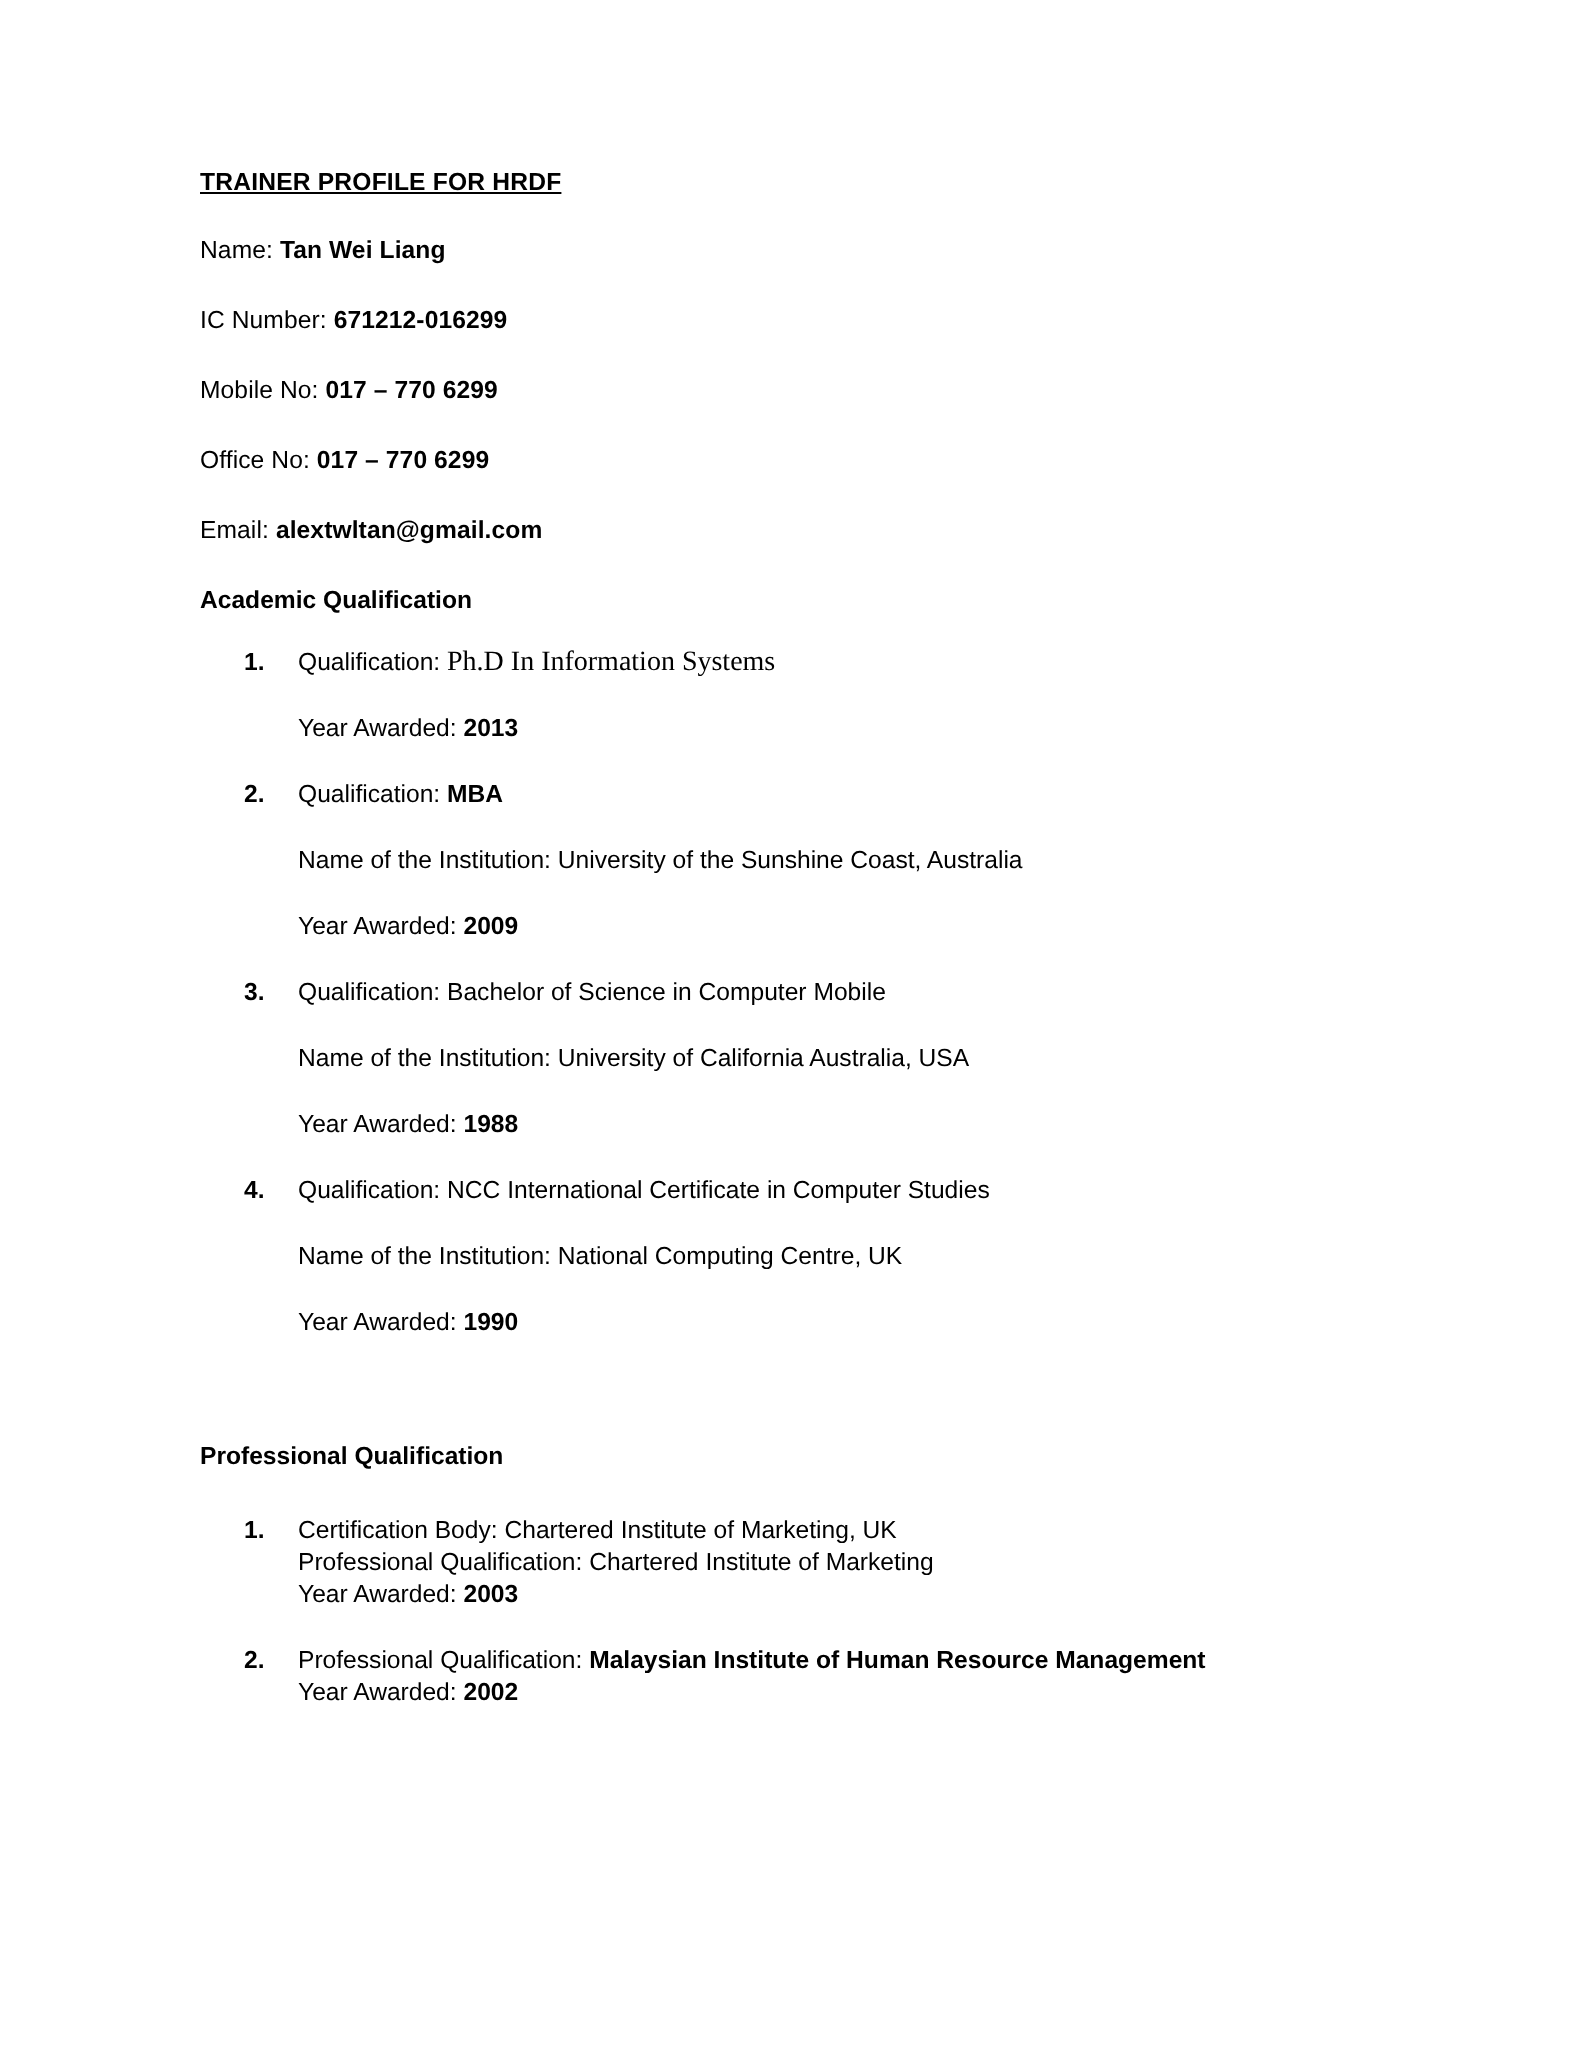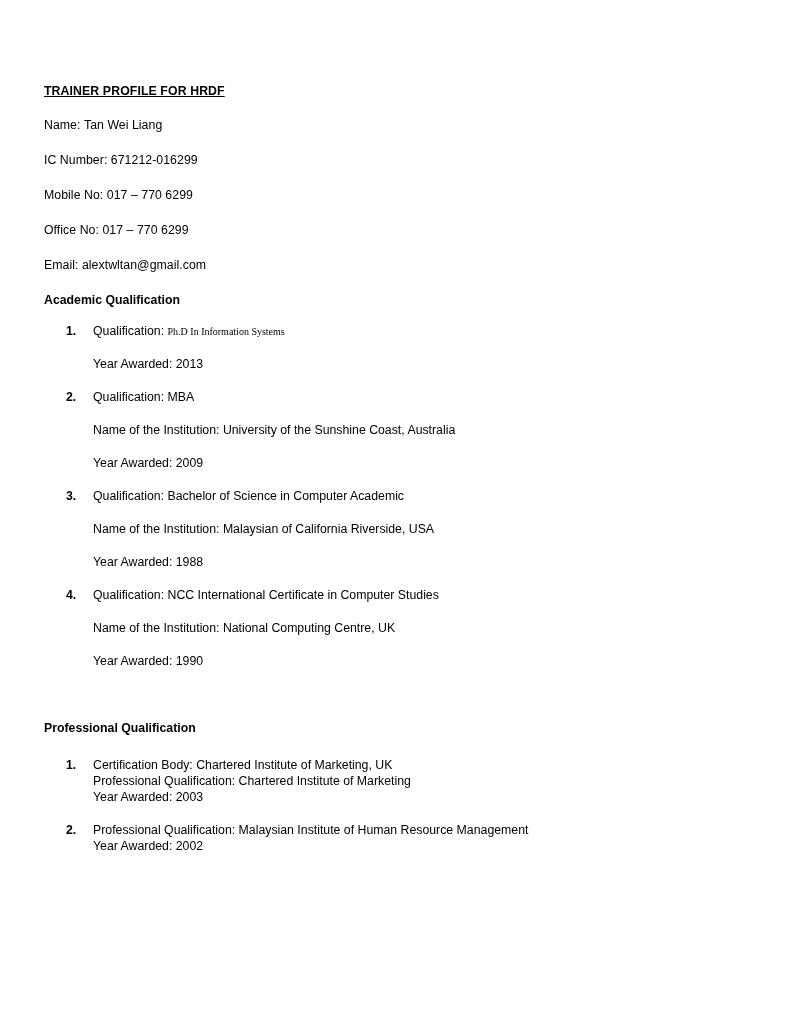--- a/index.html
+++ b/index.html
@@ -16,21 +16,21 @@
     overflow: hidden;
   }
   .page {
     position: absolute;
     left: 0;
     top: 0;
     width: 778px;
     height: 1024px;
     background: #ffffff;
     box-sizing: border-box;
-    padding: 84px 92px 0 44px;
+    padding: 84px 92px 0 100px;
   }
   .doc-title {
     font-size: 12.3px;
     font-weight: bold;
     text-decoration: underline;
     letter-spacing: 0.1px;
     margin: 0 0 20px 0;
     line-height: 14px;
   }
   .field-line {
@@ -78,24 +78,24 @@
     margin-bottom: 18px;
   }
   .lbl {
     font-weight: normal;
   }
   .val {
     font-weight: normal;
   }
   .val.serif {
     font-family: "Liberation Serif", serif;
-    font-size: 10px;
+    font-size: 14px;
   }
   .val.bold {
-    font-weight: normal;
+    font-weight: bold;
   }
   
   ol.entries.tight > li {
     margin-bottom: 18px;
   }
   ol.entries.tight .row {
     margin-bottom: 1px;
   }
   ol.entries.tight .row:last-child {
     margin-bottom: 0;
@@ -159,25 +159,25 @@
       <div class="row">
         <span class="lbl">Year Awarded:</span>
         <span class="val bold">2009</span>
       </div>
     </li>
 
     <li>
       <span class="num">3.</span>
       <div class="row">
         <span class="lbl">Qualification:</span>
-        <span class="val">Bachelor of Science in Computer Academic</span>
+        <span class="val">Bachelor of Science in Computer Mobile</span>
       </div>
       <div class="row">
         <span class="lbl">Name of the Institution:</span>
-        <span class="val">Malaysian of California Riverside, USA</span>
+        <span class="val">University of California Australia, USA</span>
       </div>
       <div class="row">
         <span class="lbl">Year Awarded:</span>
         <span class="val bold">1988</span>
       </div>
     </li>
 
     <li>
       <span class="num">4.</span>
       <div class="row">

